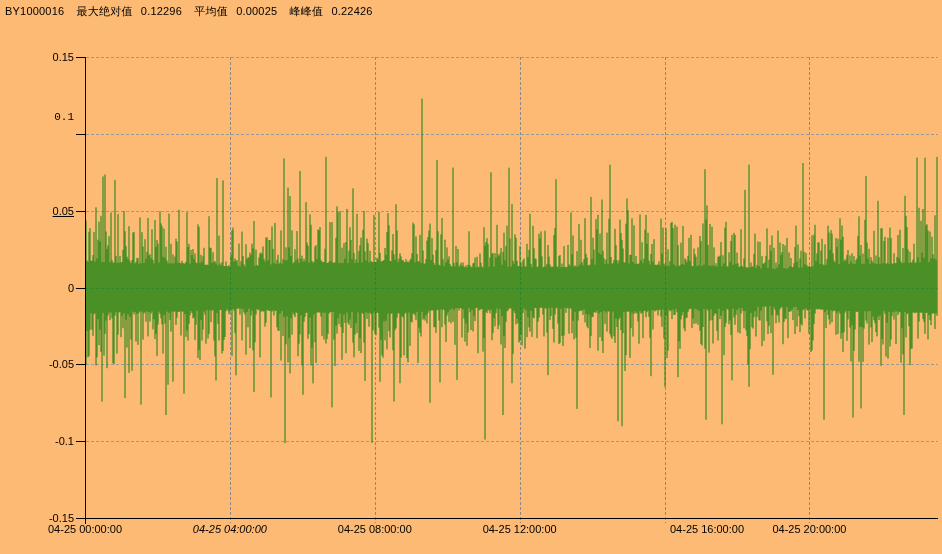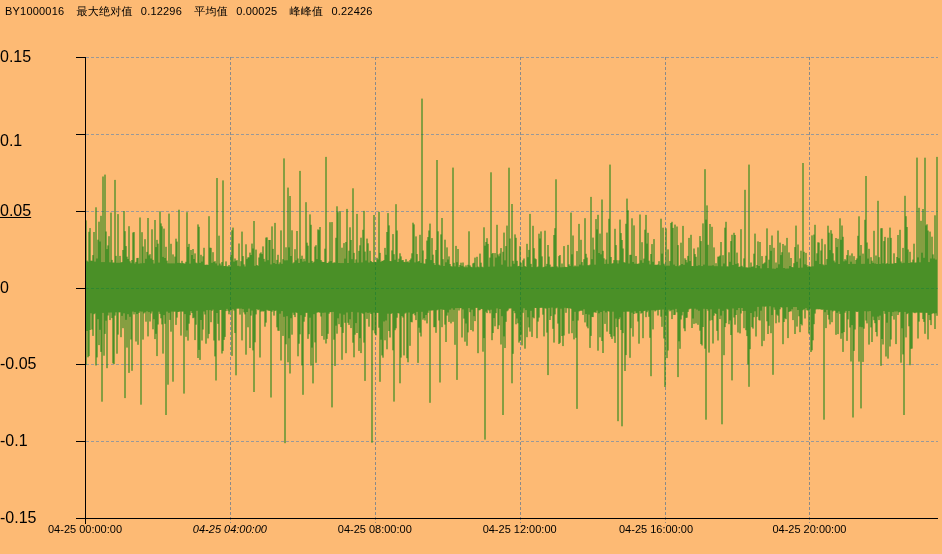--- a/index.html
+++ b/index.html
@@ -8,22 +8,22 @@
     font-family:"Liberation Sans","DejaVu Sans",sans-serif;overflow:hidden;
   }
   #header{
     position:absolute;left:5px;top:4px;font-size:11px;color:#000;
     letter-spacing:0.2px;white-space:nowrap;
   }
   #header .lbl{margin-left:9px;}
   #header .val{margin-left:5px;}
   svg{position:absolute;left:0;top:0;}
   .ylab{
-    position:absolute;left:0;width:74px;
-    font-size:16px;color:#000;transform:translateY(-50%);line-height:12px;
+    position:absolute;left:0;width:74px;text-align:right;
+    font-size:11px;color:#000;transform:translateY(-50%);line-height:12px;
   }
   .xlab{
     position:absolute;top:523px;font-size:11px;color:#000;
     transform:translateX(-50%);white-space:nowrap;line-height:13px;
   }
 </style>
 </head>
 <body>
 
 <div id="canvas">
@@ -53,25 +53,25 @@
       <line x1="85" y1="518.5" x2="938" y2="518.5" stroke="#000000" stroke-width="1" shape-rendering="crispEdges"></line>
       <line x1="76" y1="57.5" x2="85" y2="57.5" stroke="#000000" stroke-width="1" shape-rendering="crispEdges"></line>
       <line x1="76" y1="134.5" x2="85" y2="134.5" stroke="#000000" stroke-width="1" shape-rendering="crispEdges"></line>
       <line x1="76" y1="211.5" x2="85" y2="211.5" stroke="#000000" stroke-width="1" shape-rendering="crispEdges"></line>
       <line x1="76" y1="288.5" x2="85" y2="288.5" stroke="#000000" stroke-width="1" shape-rendering="crispEdges"></line>
       <line x1="76" y1="364.5" x2="85" y2="364.5" stroke="#000000" stroke-width="1" shape-rendering="crispEdges"></line>
       <line x1="76" y1="441.5" x2="85" y2="441.5" stroke="#000000" stroke-width="1" shape-rendering="crispEdges"></line>
       <line x1="76" y1="518.5" x2="85" y2="518.5" stroke="#000000" stroke-width="1" shape-rendering="crispEdges"></line>
     </svg>
     <div class="ylab" style="top: 57px;">0.15</div>
-    <div class="ylab" style="top: 141px;">0.1</div>
+    <div class="ylab" style="top: 117px; font-family: Liberation Mono, monospace;">0.1</div>
     <div class="ylab" style="top: 210.667px; text-decoration: underline;">0.05</div>
     <div class="ylab" style="top: 287.5px;">0</div>
     <div class="ylab" style="top: 364.333px;">-0.05</div>
     <div class="ylab" style="top: 441.167px;">-0.1</div>
     <div class="ylab" style="top: 518px;">-0.15</div>
     <div class="xlab" style="left: 85px;">04-25 00:00:00</div>
     <div class="xlab" style="left: 229.883px; font-style: italic;">04-25 04:00:00</div>
     <div class="xlab" style="left: 374.766px;">04-25 08:00:00</div>
     <div class="xlab" style="left: 519.65px;">04-25 12:00:00</div>
-    <div class="xlab" style="left: 634px; padding-left: 44px;">04-25 16:00:00</div>
+    <div class="xlab" style="left: 685px; padding-left: 44px;">04-25 16:00:00</div>
     <div class="xlab" style="left: 809.416px;">04-25 20:00:00</div>
   </div>
 
 </body></html>

